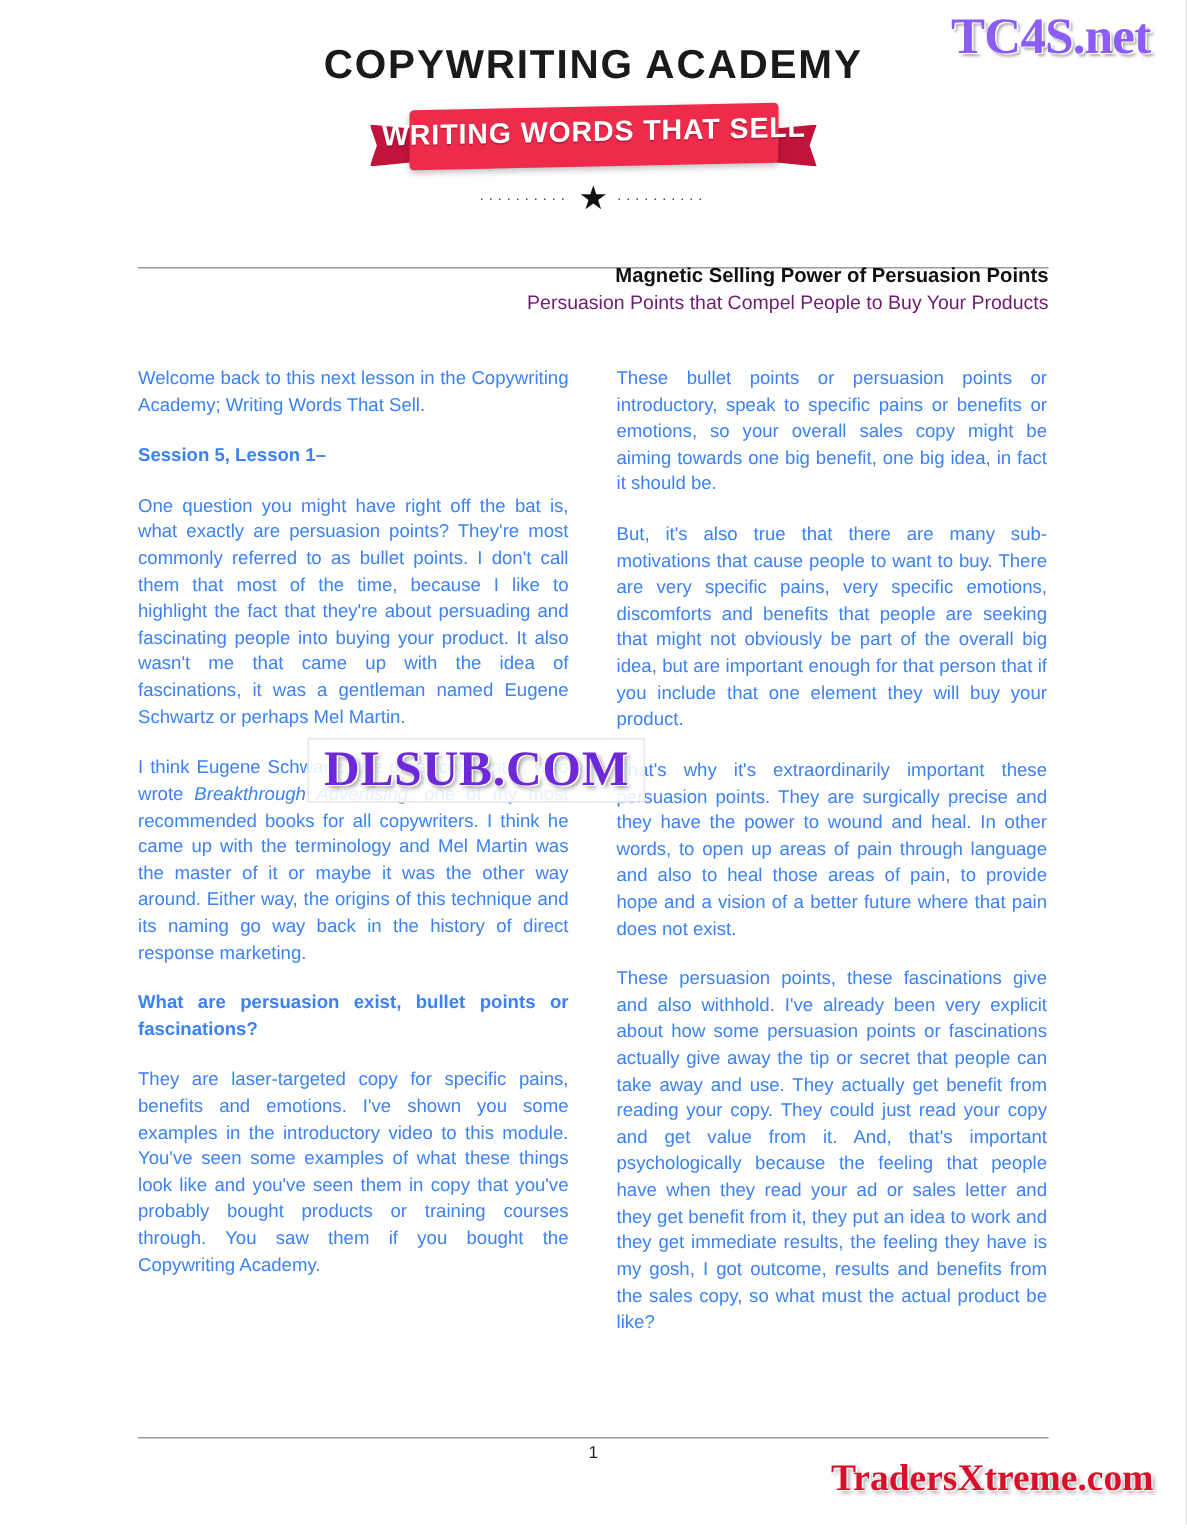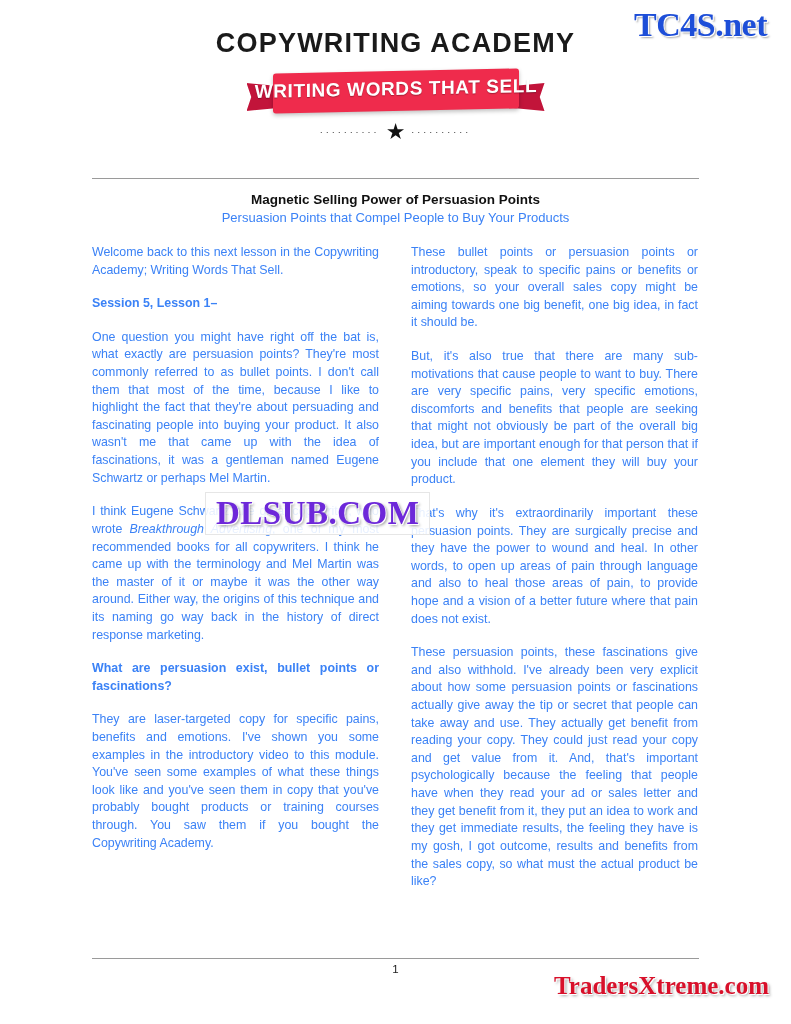--- a/index.html
+++ b/index.html
@@ -20,21 +20,21 @@
   }
 
   
   .top-watermark {
     position: absolute;
     top: 6px;
     right: 24px;
     font-family: "Liberation Serif", serif;
     font-weight: bold;
     font-size: 34px;
-    color: #1d4ed8;
+    color: #8b5cf6;
     letter-spacing: -0.5px;
     text-shadow: 1px 1px 0 #ffffff, 2px 2px 2px rgba(0,0,0,0.35);
   }
 
   
   .logo-wrap {
     position: absolute;
     top: 28px;
     left: 0;
     width: 791px;
@@ -123,34 +123,34 @@
     position: absolute;
     top: 958px;
     left: 92px;
     width: 607px;
     border-top: 1px solid #9a9a9a;
   }
 
   
   .doc-head {
     position: absolute;
-    top: 192px;
-    left: 92px;
-    width: 607px;
-    text-align: center;
+    top: 176px;
+    left: 92px;
+    width: 607px;
+    text-align: right;
   }
   .doc-title {
     font-size: 13.5px;
     font-weight: bold;
     color: #111111;
     margin-bottom: 3px;
   }
   .doc-subtitle {
     font-size: 13px;
-    color: #3b82f6;
+    color: #701a75;
   }
 
   
   .columns {
     position: absolute;
     top: 244px;
     left: 92px;
     width: 607px;
     display: flex;
     gap: 32px;

